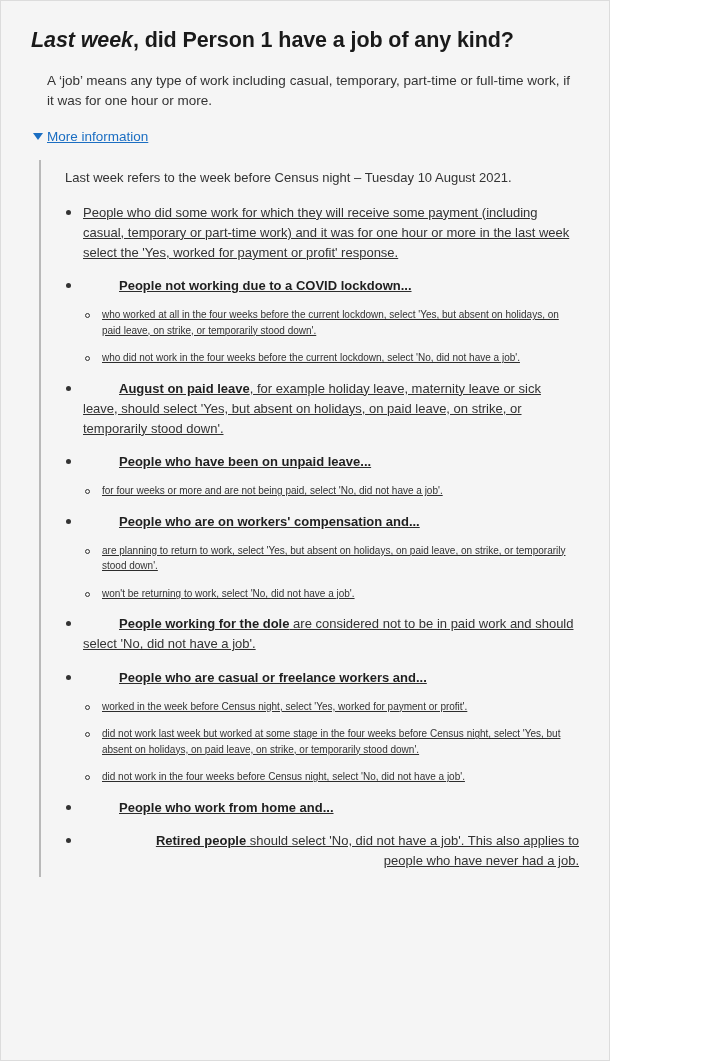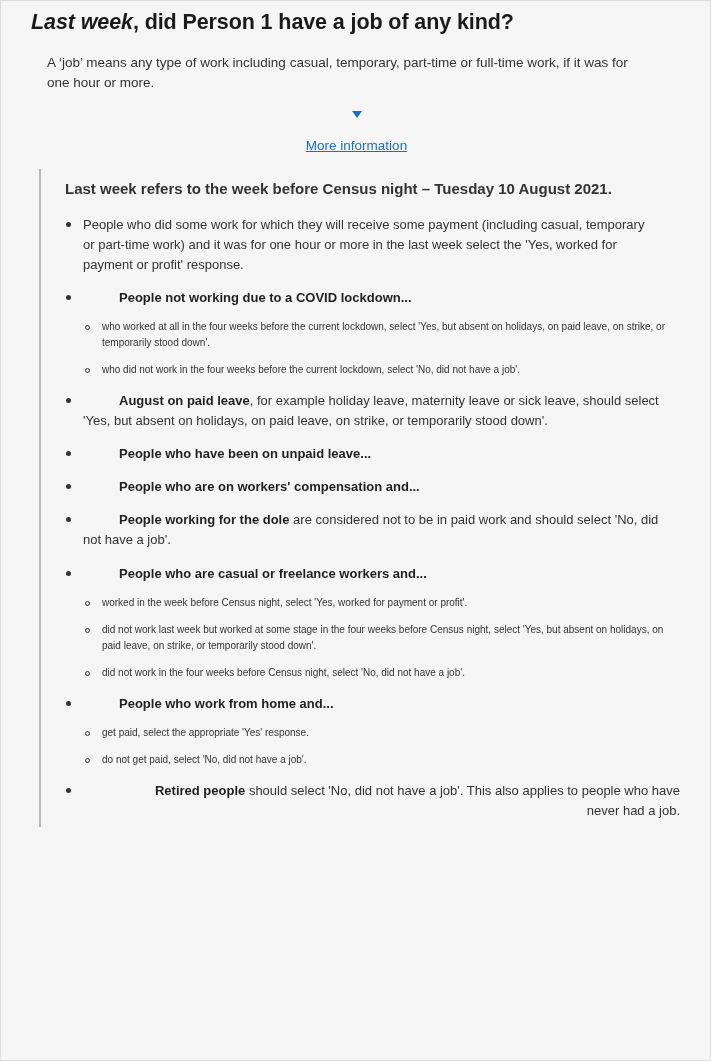--- a/index.html
+++ b/index.html
@@ -7,25 +7,25 @@
     padding: 0;
     background: #ffffff;
   }
   body {
     width: 711px;
     font-family: "Liberation Sans", sans-serif;
     color: #2d2d2d;
   }
   .page {
     box-sizing: border-box;
-    width: 711px;
+    width: 610px;
     min-height: 1061px;
     background: #f5f5f5;
     border: 1px solid #dcdcdc;
-    padding: 8px 30px 30px 30px;
+    padding: 26px 30px 30px 30px;
   }
   h1.question {
     font-size: 21.5px;
     font-weight: bold;
     line-height: 1.3;
     margin: 0 0 16px 0;
     color: #1a1a1a;
     letter-spacing: -0.1px;
   }
   h1.question .emph {
@@ -34,23 +34,22 @@
   p.intro {
     font-size: 13.5px;
     line-height: 1.5;
     margin: 0 0 18px 16px;
     color: #333333;
     max-width: 600px;
   }
   .more-info-row {
     display: flex;
     align-items: center;
-    gap: 20px;
+    gap: 4px;
     margin: 0 0 16px 2px;
-    flex-direction: column;
   }
   .caret {
     width: 0;
     height: 0;
     border-left: 5.5px solid transparent;
     border-right: 5.5px solid transparent;
     border-top: 7px solid #1b6ec2;
     display: inline-block;
   }
   .more-info-link {
@@ -58,30 +57,30 @@
     color: #1b6ec2;
     text-decoration: underline;
     cursor: pointer;
   }
   .info-panel {
     border-left: 2px solid #b9b9b9;
     padding: 8px 0 6px 24px;
     margin-left: 8px;
   }
   .lead-line {
-    font-size: 15px;
+    font-size: 13px;
     line-height: 1.55;
     margin: 0 0 14px 0;
     color: #333333;
-    font-weight: bold;
   }
   ul.level1 {
     list-style: none;
     margin: 0;
     padding: 0;
+    text-decoration: underline;
   }
   ul.level1 > li {
     position: relative;
     padding-left: 18px;
     margin-bottom: 13px;
     font-size: 13px;
     line-height: 1.55;
     color: #333333;
   }
   ul.level1 > li::before {
@@ -167,46 +166,47 @@
         </ul>
       </li>
 
       <li>
         <span class="b">August on paid leave</span><span>, for example holiday leave, maternity leave or sick leave, should select 'Yes, but absent on holidays, on paid leave, on strike, or temporarily stood down'.</span>
       </li>
 
       <li>
         <span class="b">People who have been on unpaid leave...</span>
         <ul class="level2">
+          <li>for four weeks or more and are not being paid, select 'No, did not have a job'.</li>
         </ul>
       </li>
 
       <li>
         <span class="b">People who are on workers' compensation and...</span>
+        <ul class="level2">
+          <li>are planning to return to work, select 'Yes, but absent on holidays, on paid leave, on strike, or temporarily stood down'.</li>
+          <li>won't be returning to work, select 'No, did not have a job'.</li>
+        </ul>
       </li>
 
       <li>
         <span class="b">People working for the dole</span><span> are considered not to be in paid work and should select 'No, did not have a job'.</span>
       </li>
 
       <li>
         <span class="b">People who are casual or freelance workers and...</span>
         <ul class="level2">
           <li>worked in the week before Census night, select 'Yes, worked for payment or profit'.</li>
           <li>did not work last week but worked at some stage in the four weeks before Census night, select 'Yes, but absent on holidays, on paid leave, on strike, or temporarily stood down'.</li>
           <li>did not work in the four weeks before Census night, select 'No, did not have a job'.</li>
         </ul>
       </li>
 
       <li>
         <span class="b">People who work from home and...</span>
-        <ul class="level2">
-          <li>get paid, select the appropriate 'Yes' response.</li>
-          <li>do not get paid, select 'No, did not have a job'.</li>
-        </ul>
       </li>
 
       <li>
         <span class="b">Retired people</span><span> should select 'No, did not have a job'. This also applies to people who have never had a job.</span>
       </li>
 
     </ul>
   </div>
 </div>
 

